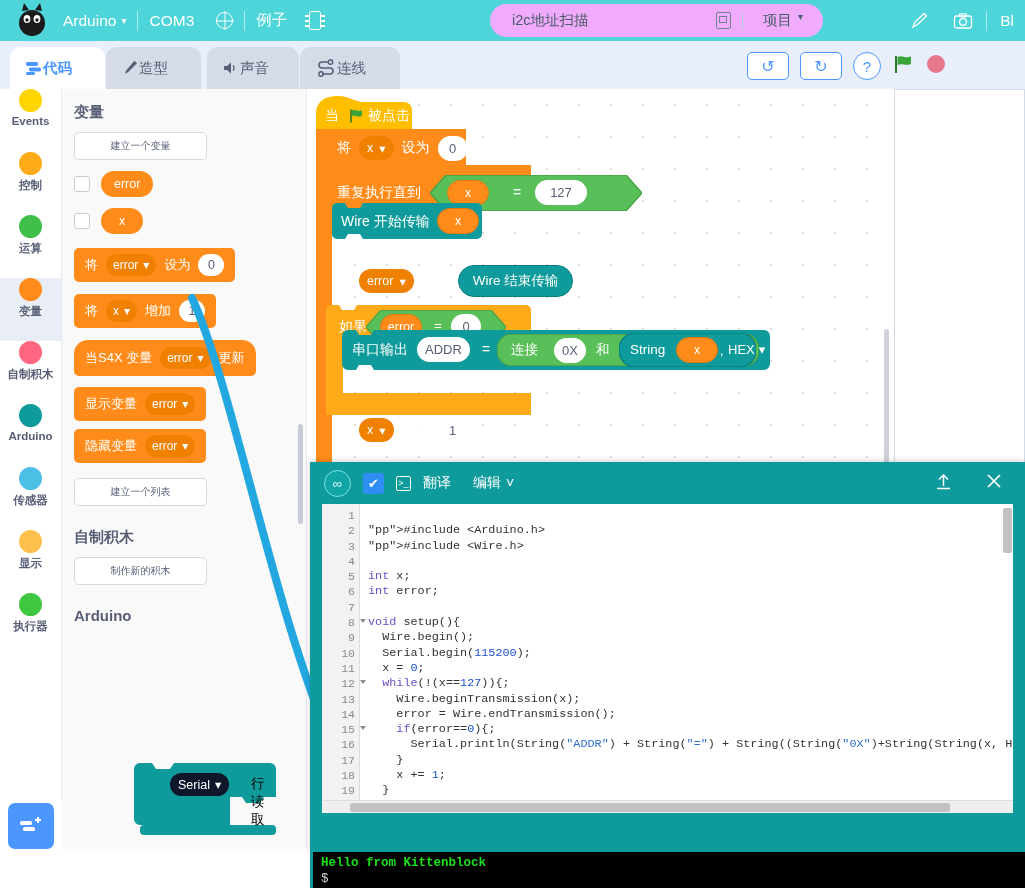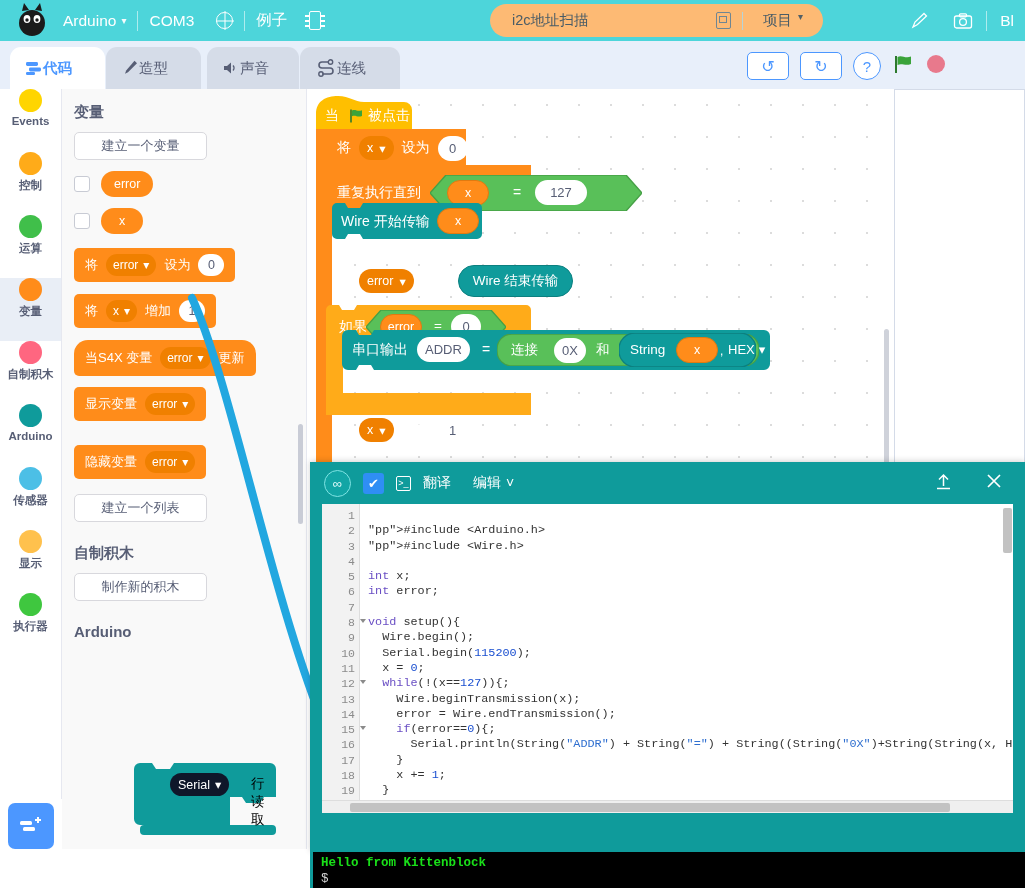--- a/index.html
+++ b/index.html
@@ -26,21 +26,21 @@
                 border-left:1.6px solid #fff;transform:translateX(-50%);}
   .globe:after{content:"";position:absolute;top:50%;left:-1.6px;right:-1.6px;height:0;
                border-top:1.6px solid #fff;transform:translateY(-50%);}
   .chip-ic{width:12px;height:19px;border:1.6px solid #fff;border-radius:2px;position:relative;}
   .chip-ic:before,.chip-ic:after{content:"";position:absolute;width:4px;height:1.6px;background:#fff;}
   .chip-ic:before{left:-5px;top:3px;box-shadow:0 5px #fff,0 10px #fff;}
   .chip-ic:after{right:-5px;top:3px;box-shadow:0 5px #fff,0 10px #fff;}
 
   #projpill{
     position:absolute; left:490px; top:4px; width:333px; height:33px;
-    background:#fdba74; border-radius:17px; display:flex; align-items:center;
+    background:#f0abfc; border-radius:17px; display:flex; align-items:center;
   }
   #projname{ flex:1; padding-left:22px; color:#4a5c66; font-size:14.5px; }
   .savebox{ width:15px;height:17px;border:1.4px solid #6f8693;border-radius:2px;margin-right:11px;position:relative;}
   .savebox:after{content:"";position:absolute;left:2.5px;top:2.5px;right:2.5px;height:5px;border:1px solid #6f8693;}
   .pill-sep{width:1px;height:18px;background:#b6d4d9;}
   .proj-menu{display:flex;gap:6px;color:#4a5c66;font-size:14.5px;padding:0 20px;cursor:pointer;}
 
   .right-icons{ position:absolute; right:0; top:0; height:41px; display:flex; align-items:center; gap:2px; }
 
   
@@ -81,21 +81,21 @@
   }
 
   
   #palette{
     position:absolute; left:62px; top:89px; width:245px; height:760px;
     background:#f9f9f9; overflow:hidden; border-right:1px solid #e6e8f0;
   }
   .pal-head{ font-size:15px; font-weight:bold; color:#575e75; margin:14px 0 10px 12px; }
   .pal-btn{
     width:133px; height:28px; margin-left:12px; border:1px solid #d8d8dd; border-radius:5px;
-    background:#fff; color:#575e75; font-size:13px; display:flex; align-items:center; justify-content:center; cursor:pointer;
+    background:#fff; color:#575e75; font-size:10px; display:flex; align-items:center; justify-content:center; cursor:pointer;
   }
   .varrow{ display:flex; align-items:center; gap:11px; margin:11px 0 0 12px; }
   .chkbox{ width:16px;height:16px;border:1px solid #c8cbd4;border-radius:3px;background:#fff;flex:none; }
   .oval{ background:#ff8c1a; color:#fff; border-radius:13px; height:26px;
          display:inline-flex;align-items:center;justify-content:center;padding:0 13px;font-size:12.5px;cursor:pointer;}
   .blk{
     position:relative; background:#ff8c1a; color:#fff; border-radius:5px;
     display:flex; align-items:center; gap:8px; padding:0 11px; height:34px;
     font-size:13px; margin-left:12px; width:max-content; cursor:pointer;
   }
@@ -383,21 +383,21 @@
   </div>
 
   <div class="blk" style="margin-top:11px;">
     <span>显示变量</span>
     <span class="drop">
       <span>error</span>
       <span>▾</span>
     </span>
   </div>
 
-  <div class="blk" style="margin-top:24px;">
+  <div class="blk" style="margin-top:8px;">
     <span>隐藏变量</span>
     <span class="drop">
       <span>error</span>
       <span>▾</span>
     </span>
   </div>
 
   <div class="pal-btn" style="margin-top:15px;">建立一个列表</div>
   <div class="pal-head" style="margin-top:22px;">自制积木</div>
   <div class="pal-btn">制作新的积木</div>

